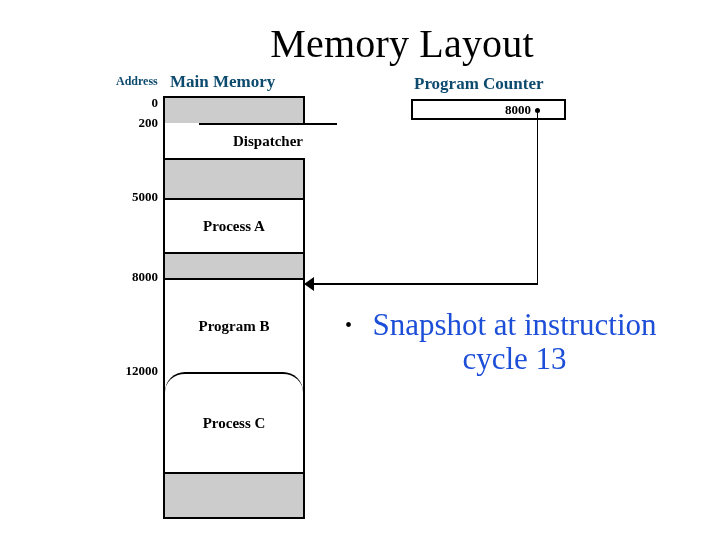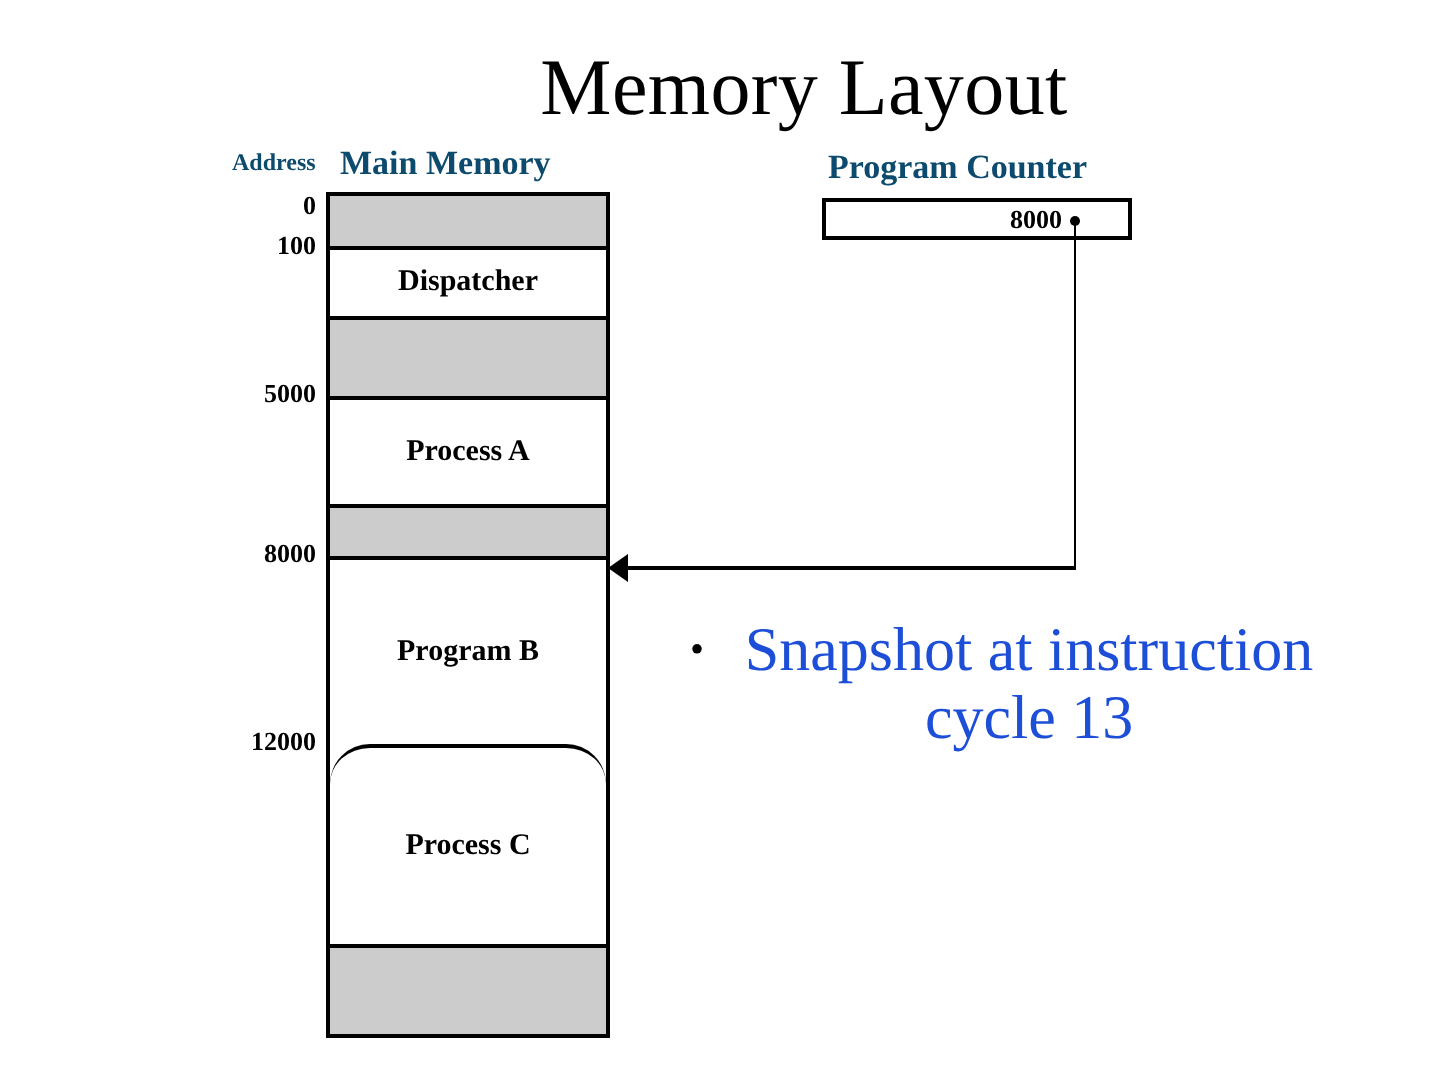--- a/index.html
+++ b/index.html
@@ -204,29 +204,29 @@
 <div id="slide">
 
   <div id="slide-title">Memory Layout</div>
 
   <div class="diagram-heading" id="address-heading">Address</div>
   <div class="diagram-heading" id="main-memory-heading">Main Memory</div>
   <div class="diagram-heading" id="pc-heading">Program Counter</div>
 
   <div id="addr-rail">
       <div class="addr-label" style="top: 96px;">0</div>
-      <div class="addr-label" style="top: 116px;">100</div>
+      <div class="addr-label" style="top: 116px;">200</div>
       <div class="addr-label" style="top: 190px;">5000</div>
       <div class="addr-label" style="top: 270px;">8000</div>
       <div class="addr-label" style="top: 364px;">12000</div>
     </div>
 
   <div id="memory-column">
       <div class="mem-band shaded" style="top: 0px; height: 25px;"></div>
-      <div class="mem-band free band-rule-top" style="top: 25px; height: 35px;">
+      <div class="mem-band free band-rule-top" style="top: 25px; height: 35px; margin-left: 34px;">
         <span>Dispatcher</span>
       </div>
       <div class="mem-band shaded band-rule-top" style="top: 60px; height: 40px;"></div>
       <div class="mem-band free band-rule-top" style="top: 100px; height: 54px;">
         <span>Process A</span>
       </div>
       <div class="mem-band shaded band-rule-top" style="top: 154px; height: 26px;"></div>
       <div class="mem-band free band-rule-top" style="top: 180px; height: 94px;">
         <span>Program B</span>
       </div>

